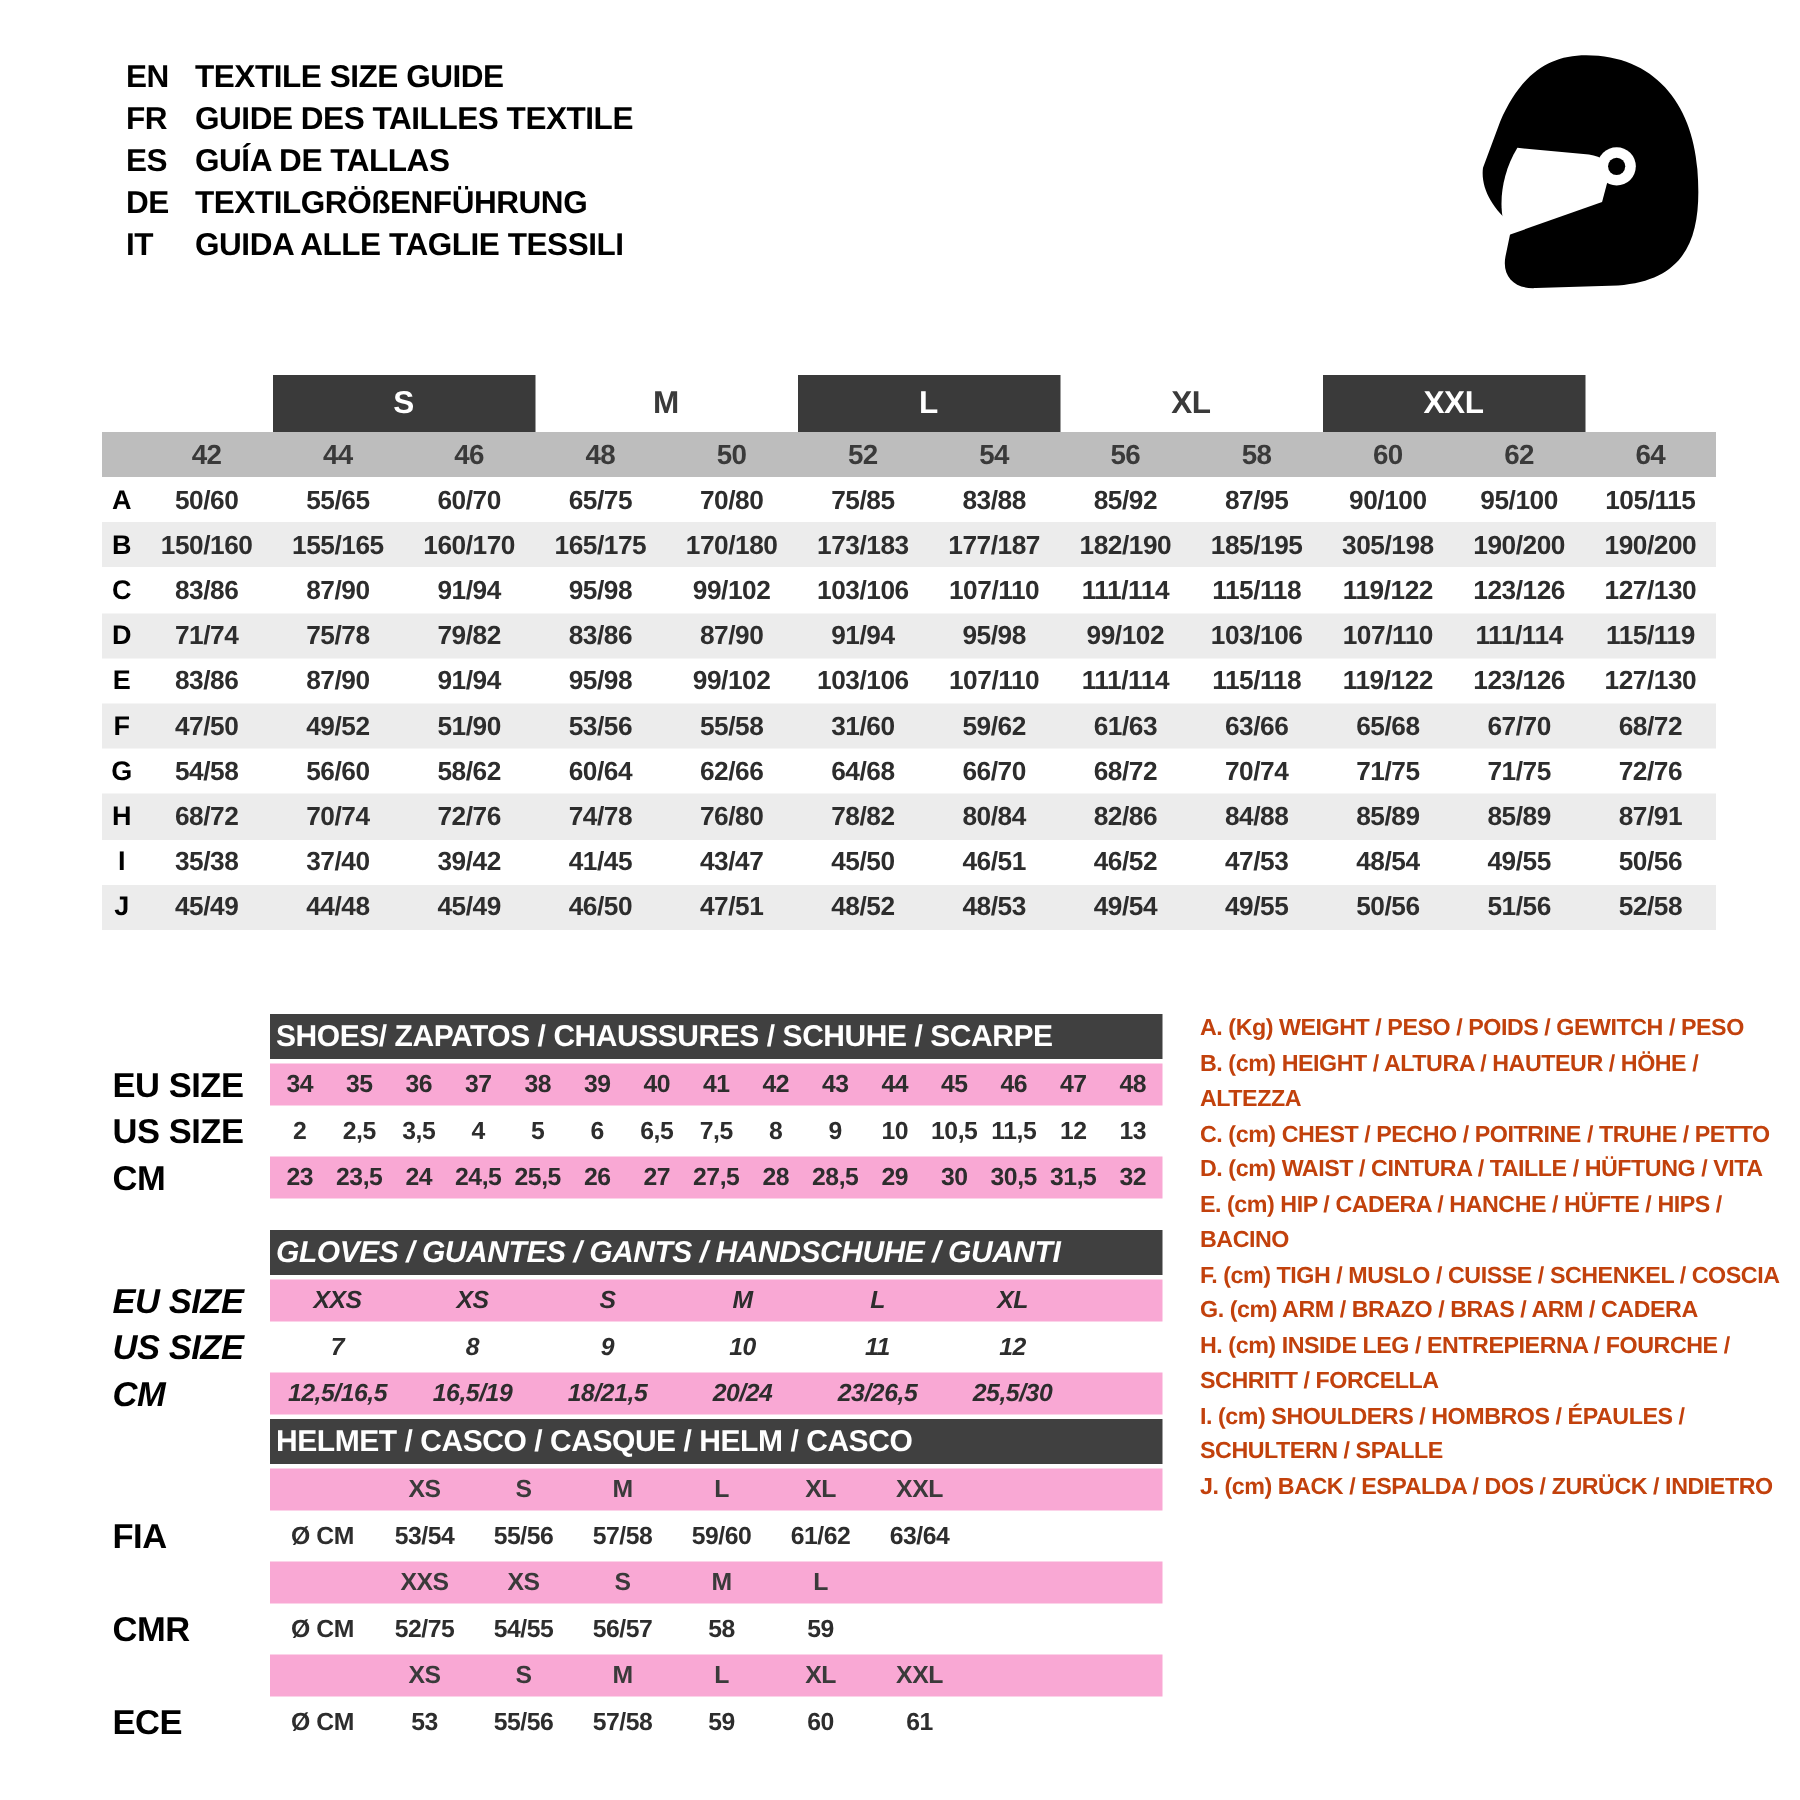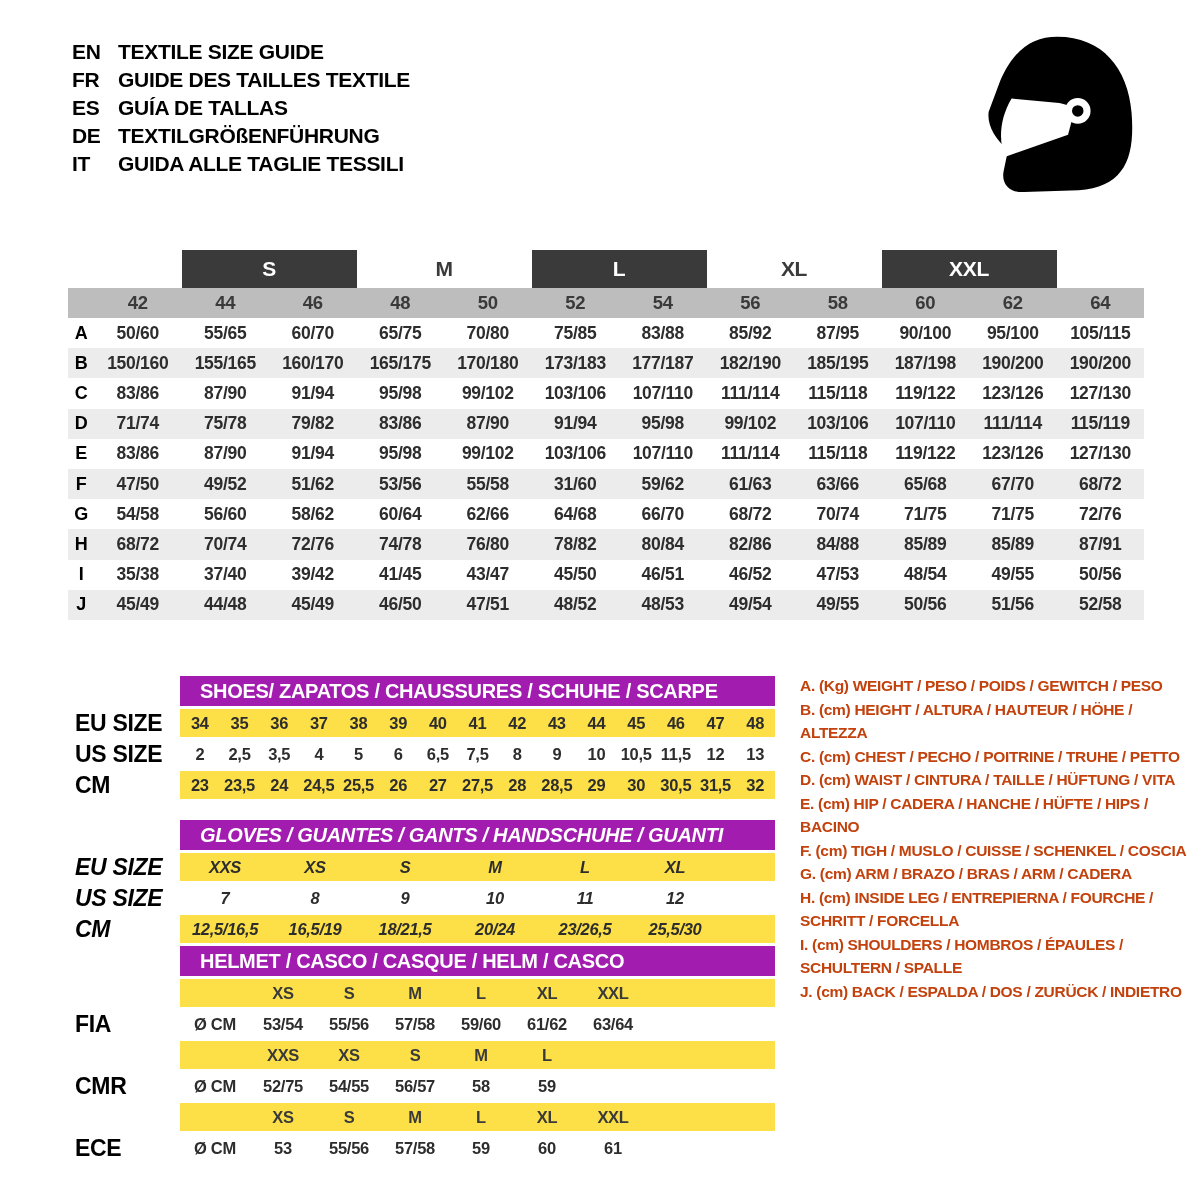--- a/index.html
+++ b/index.html
@@ -7,21 +7,21 @@
   body {
     position:relative;
     font-family:"Liberation Sans", sans-serif;
     font-weight:bold;
     color:#000;
     letter-spacing:-0.3px;
     overflow:hidden;
   }
 
   
-  .langs { position:absolute; left:72px; top:38px; }
+  .langs { position:absolute; left:84px; top:38px; }
   .lang-row { display:flex; font-size:21px; line-height:28px; }
   .lang-code { width:46px; }
 
   
   .helmet-icon { position:absolute; left:972px; top:28px; width:178px; height:172px; }
   .helmet-icon svg { width:100%; height:100%; }
 
   
   .textile { position:absolute; left:68px; top:250px; width:1076px; }
   .t-groups, .t-band, .t-row { display:grid; grid-template-columns:26px repeat(12,1fr); }
@@ -33,28 +33,28 @@
   .t-row:nth-child(even) { background:#ececec; }
   .t-letter { color:#000; font-size:18px; }
 
   
   .sec { position:absolute; left:75px; width:705px; }
   .sec-shoes  { top:676px; }
   .sec-gloves { top:820px;font-style:italic; }
   .sec-helmet { top:946px; }
   .sec-bar {
     margin-left:105px; width:595px; height:30px;
-    background:#a21caf; color:#fff;
-    display:flex; align-items:center; padding-left:20px;
+    background:#404040; color:#fff;
+    display:flex; align-items:center; padding-left:4px;
     font-size:20px;
   }
   .sec-row { display:grid; grid-template-columns:105px 595px; margin-top:3px; }
   .sec-label { display:flex; align-items:center; font-size:23px; }
   .sec-vals { display:grid; align-items:center; text-align:center; height:28px; font-size:16.5px; color:#2d2d2d; }
-  .sec-vals.shaded { background:#fde047; }
+  .sec-vals.shaded { background:#f9a8d4; }
   .shoes-vals  { grid-template-columns:repeat(15,1fr); }
   .gloves-vals { grid-template-columns:repeat(6,90px) 1fr; }
   .helm-vals   { grid-template-columns:70px repeat(6,66px) 1fr; }
   .helm-size-cell { color:#3a3a3a; }
 
   
   .legend { position:absolute; left:800px; top:674px; width:400px; }
   .legend-item { font-size:15.5px; line-height:23.5px; color:#c2410c; }
 </style>
 </head>
@@ -137,21 +137,21 @@
         <div class="t-letter">B</div>
         <div class="t-cell">150/160</div>
         <div class="t-cell">155/165</div>
         <div class="t-cell">160/170</div>
         <div class="t-cell">165/175</div>
         <div class="t-cell">170/180</div>
         <div class="t-cell">173/183</div>
         <div class="t-cell">177/187</div>
         <div class="t-cell">182/190</div>
         <div class="t-cell">185/195</div>
-        <div class="t-cell">187/198</div>
+        <div class="t-cell">305/198</div>
         <div class="t-cell">190/200</div>
         <div class="t-cell">190/200</div>
       </div>
       <div class="t-row">
         <div class="t-letter">C</div>
         <div class="t-cell">83/86</div>
         <div class="t-cell">87/90</div>
         <div class="t-cell">91/94</div>
         <div class="t-cell">95/98</div>
         <div class="t-cell">99/102</div>
@@ -190,21 +190,21 @@
         <div class="t-cell">111/114</div>
         <div class="t-cell">115/118</div>
         <div class="t-cell">119/122</div>
         <div class="t-cell">123/126</div>
         <div class="t-cell">127/130</div>
       </div>
       <div class="t-row">
         <div class="t-letter">F</div>
         <div class="t-cell">47/50</div>
         <div class="t-cell">49/52</div>
-        <div class="t-cell">51/62</div>
+        <div class="t-cell">51/90</div>
         <div class="t-cell">53/56</div>
         <div class="t-cell">55/58</div>
         <div class="t-cell">31/60</div>
         <div class="t-cell">59/62</div>
         <div class="t-cell">61/63</div>
         <div class="t-cell">63/66</div>
         <div class="t-cell">65/68</div>
         <div class="t-cell">67/70</div>
         <div class="t-cell">68/72</div>
       </div>

